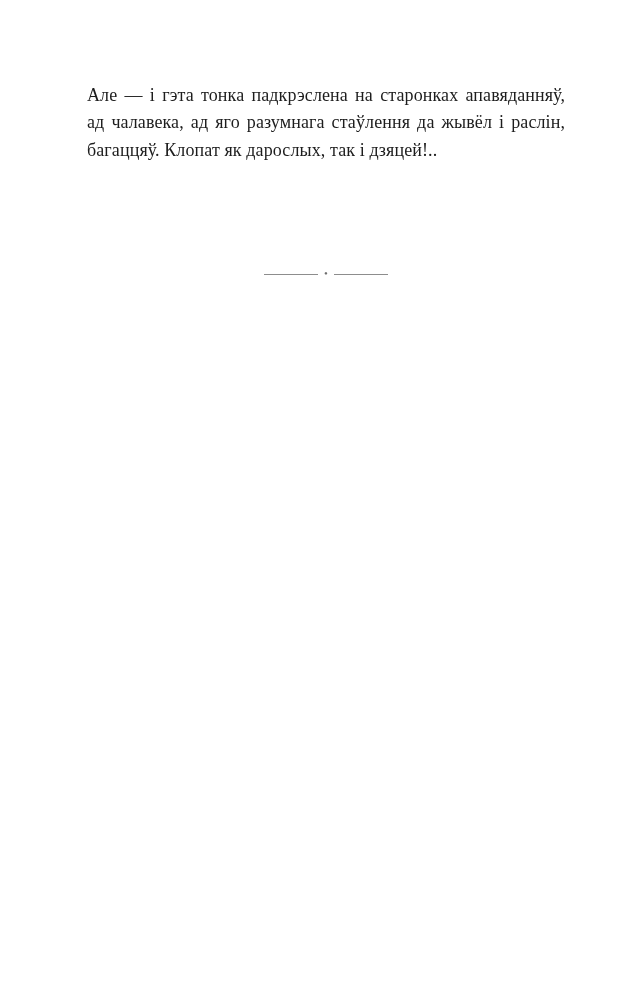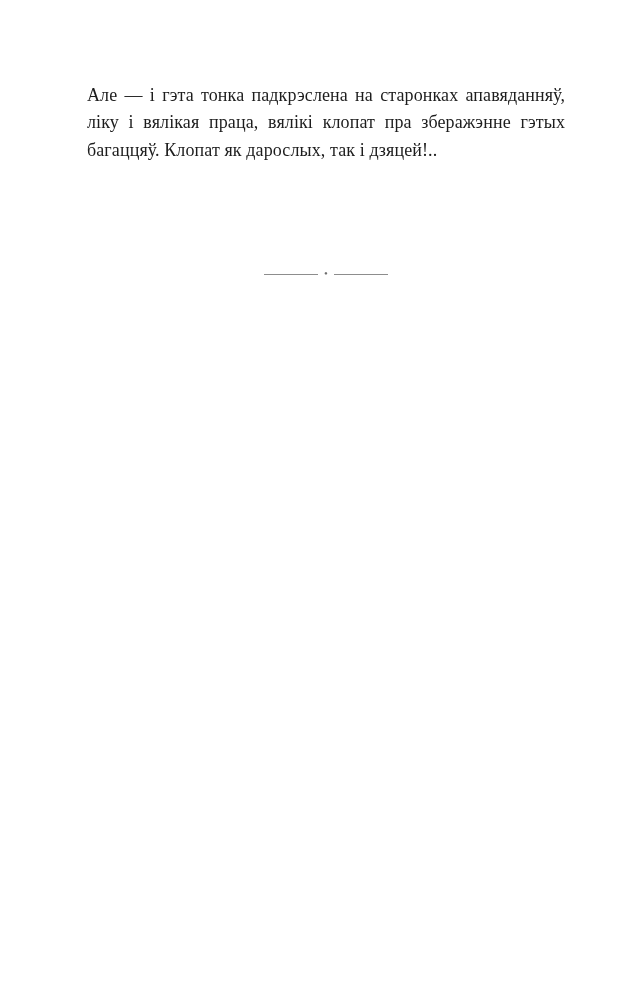--- a/index.html
+++ b/index.html
@@ -57,21 +57,21 @@
     transform: translateY(-1px);
   }
 </style>
 </head>
 <body>
 
 <div class="page">
 
   <div class="textblock">
     <div class="pline">Але — і гэта тонка падкрэслена на старонках апавяданняў,</div>
-    <div class="pline">ліку і вялікая праца, вялікі клопат пра зберажэнне гэтых</div>
+    <div class="pline">ад чалавека, ад яго разумнага стаўлення да жывёл і раслін,</div>
     <div class="pline last">багаццяў. Клопат як дарослых, так і дзяцей!..</div>
   </div>
 
   <div class="divider">
     <span class="rule"></span>
     <span class="dot">•</span>
     <span class="rule"></span>
   </div>
 
 </div>

